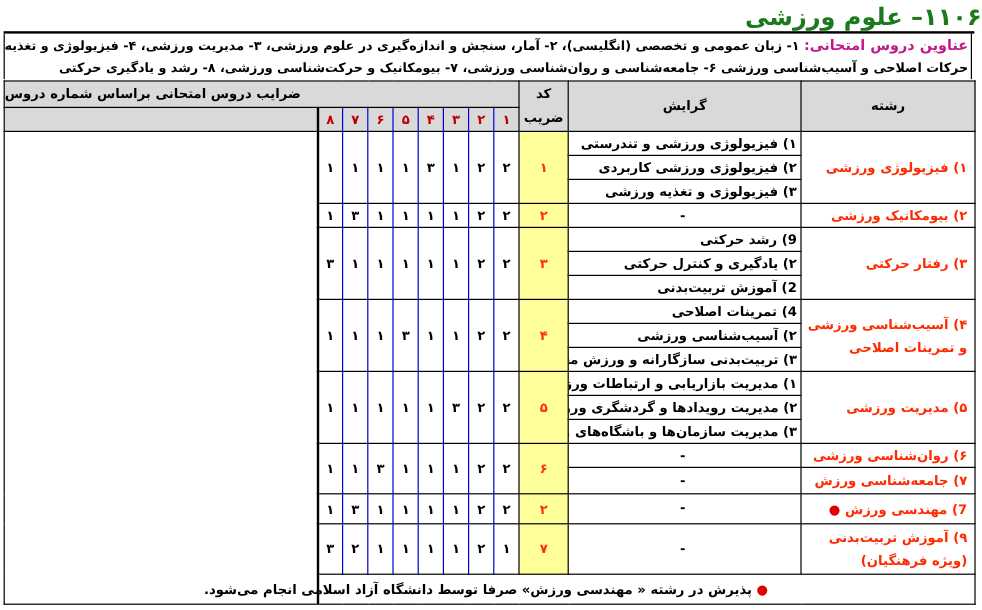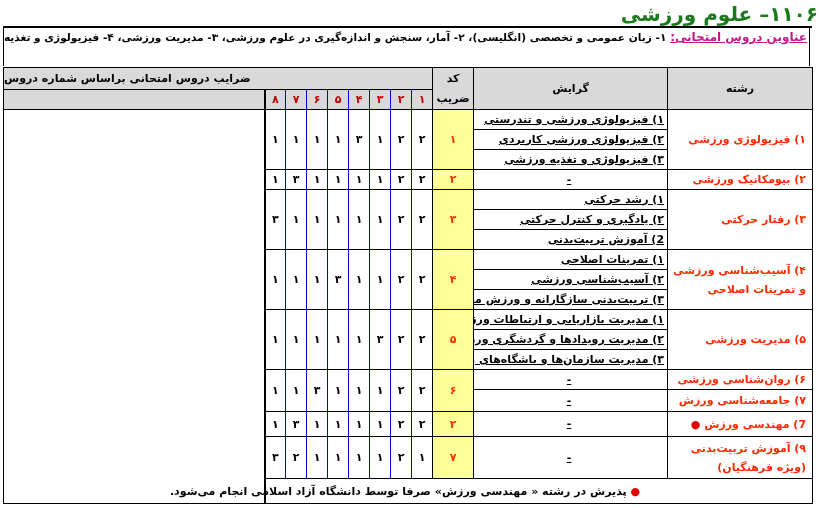--- a/index.html
+++ b/index.html
@@ -4,45 +4,46 @@
 <style>
   html, body { margin:0; padding:0; background:#ffffff; }
   body { width:818px; height:508px; position:relative; overflow:hidden;
          font-family:"DejaVu Sans", sans-serif; font-weight:bold; color:#000; }
   .title { position:absolute; left:0; top:2px; width:818px; text-align:right;
            font-size:20px; color:#1b7a1b; direction:rtl; }
   .title-line { position:absolute; left:3px; top:26px; width:809px; height:2px; background:#000; }
   .intro { position:absolute; left:3px; top:28px; width:807px; height:38px;
            direction:rtl; text-align:right; font-size:10.6px; line-height:19px;
            border-left:1px solid #000; border-right:1px solid #000; padding:0 2px; box-sizing:border-box; white-space:nowrap; overflow:hidden; }
-  .intro .lbl { color:#c2188a; font-size:12px;text-decoration:underline; }
+  .intro .lbl { color:#c2188a; font-size:12px; }
   table.main { position:absolute; left:3px; top:67px; width:809px; border-collapse:collapse;
                direction:rtl; table-layout:fixed; }
   table.main td { border:1px solid #000; padding:0; text-align:center; vertical-align:middle; font-size:11px; }
   .hdr { background:#d9d9d9; }
   .hdr-big { font-size:14px; }
   .hdr-num { color:#c00000; font-size:13px; background:#d9d9d9; }
   .code { background:#ffff99; color:#ff3300; font-size:14px; }
   .field { color:#ff2a00; font-size:13px; text-align:right !important; padding-right:6px !important; line-height:19px; }
-  .spec { text-align:right !important; padding-right:3px !important; font-size:10px; height:19px; line-height:18px; white-space:nowrap; overflow:hidden;text-decoration:underline; }
+  .spec { text-align:right !important; padding-right:3px !important; font-size:10px; height:19px; line-height:18px; white-space:nowrap; overflow:hidden; }
   .coef { font-size:13px; border-left:1px solid #0000dd !important; border-right:1px solid #0000dd !important; }
   .coef.first { border-right:1px solid #000 !important; }
   .coef.last { border-left:2px solid #000 !important; }
   .blank { border-right:2px solid #000 !important; }
   .foot { text-align:right; padding-right:6px !important; font-size:10.5px; height:24px; }
   .dot { color:#e00000; }
 </style>
 </head>
 <body>
 
 <div class="title">۱۱۰۶– علوم ورزشی</div>
 <div class="title-line"></div>
 
 <div class="intro">
   <div><span class="lbl">عناوین دروس امتحانی:</span><span> ۱- زبان عمومی و تخصصی (انگلیسی)، ۲- آمار، سنجش و اندازه‌گیری در علوم ورزشی، ۳- مدیریت ورزشی، ۴- فیزیولوژی و تغذیه ورزشی، ۵-</span></div>
+  <div>حرکات اصلاحی و آسیب‌شناسی ورزشی ۶- جامعه‌شناسی و روان‌شناسی ورزشی، ۷- بیومکانیک و حرکت‌شناسی ورزشی، ۸- رشد و یادگیری حرکتی</div>
 </div>
 
 <table class="main">
   <colgroup>
     <col style="width:145px">
       <col style="width:194px">
       <col style="width:41px">
     <col style="width:21px">
       <col style="width:21px">
       <col style="width:21px">
@@ -106,41 +107,41 @@
     <td class="coef">۱</td>
     <td class="coef">۱</td>
     <td class="coef">۱</td>
     <td class="coef">۱</td>
     <td class="coef">۳</td>
     <td class="coef last">۱</td>
   </tr>
 
   <tr>
     <td class="field" rowspan="3">۳) رفتار حرکتی</td>
-    <td class="spec">۱) رشد حرکتی</td>
+    <td class="spec">9) رشد حرکتی</td>
     <td class="code" rowspan="3">۳</td>
     <td class="coef first" rowspan="3">۲</td>
     <td class="coef" rowspan="3">۲</td>
     <td class="coef" rowspan="3">۱</td>
     <td class="coef" rowspan="3">۱</td>
     <td class="coef" rowspan="3">۱</td>
     <td class="coef" rowspan="3">۱</td>
     <td class="coef" rowspan="3">۱</td>
     <td class="coef last" rowspan="3">۳</td>
   </tr>
   <tr>
         <td class="spec">۲) یادگیری و کنترل حرکتی</td>
       </tr>
   <tr>
         <td class="spec">2) آموزش تربیت‌بدنی</td>
       </tr>
 
   <tr>
     <td class="field" rowspan="3">۴) آسیب‌شناسی ورزشی و تمرینات اصلاحی</td>
-    <td class="spec">۱) تمرینات اصلاحی</td>
+    <td class="spec">4) تمرینات اصلاحی</td>
     <td class="code" rowspan="3">۴</td>
     <td class="coef first" rowspan="3">۲</td>
     <td class="coef" rowspan="3">۲</td>
     <td class="coef" rowspan="3">۱</td>
     <td class="coef" rowspan="3">۱</td>
     <td class="coef" rowspan="3">۳</td>
     <td class="coef" rowspan="3">۱</td>
     <td class="coef" rowspan="3">۱</td>
     <td class="coef last" rowspan="3">۱</td>
   </tr>

